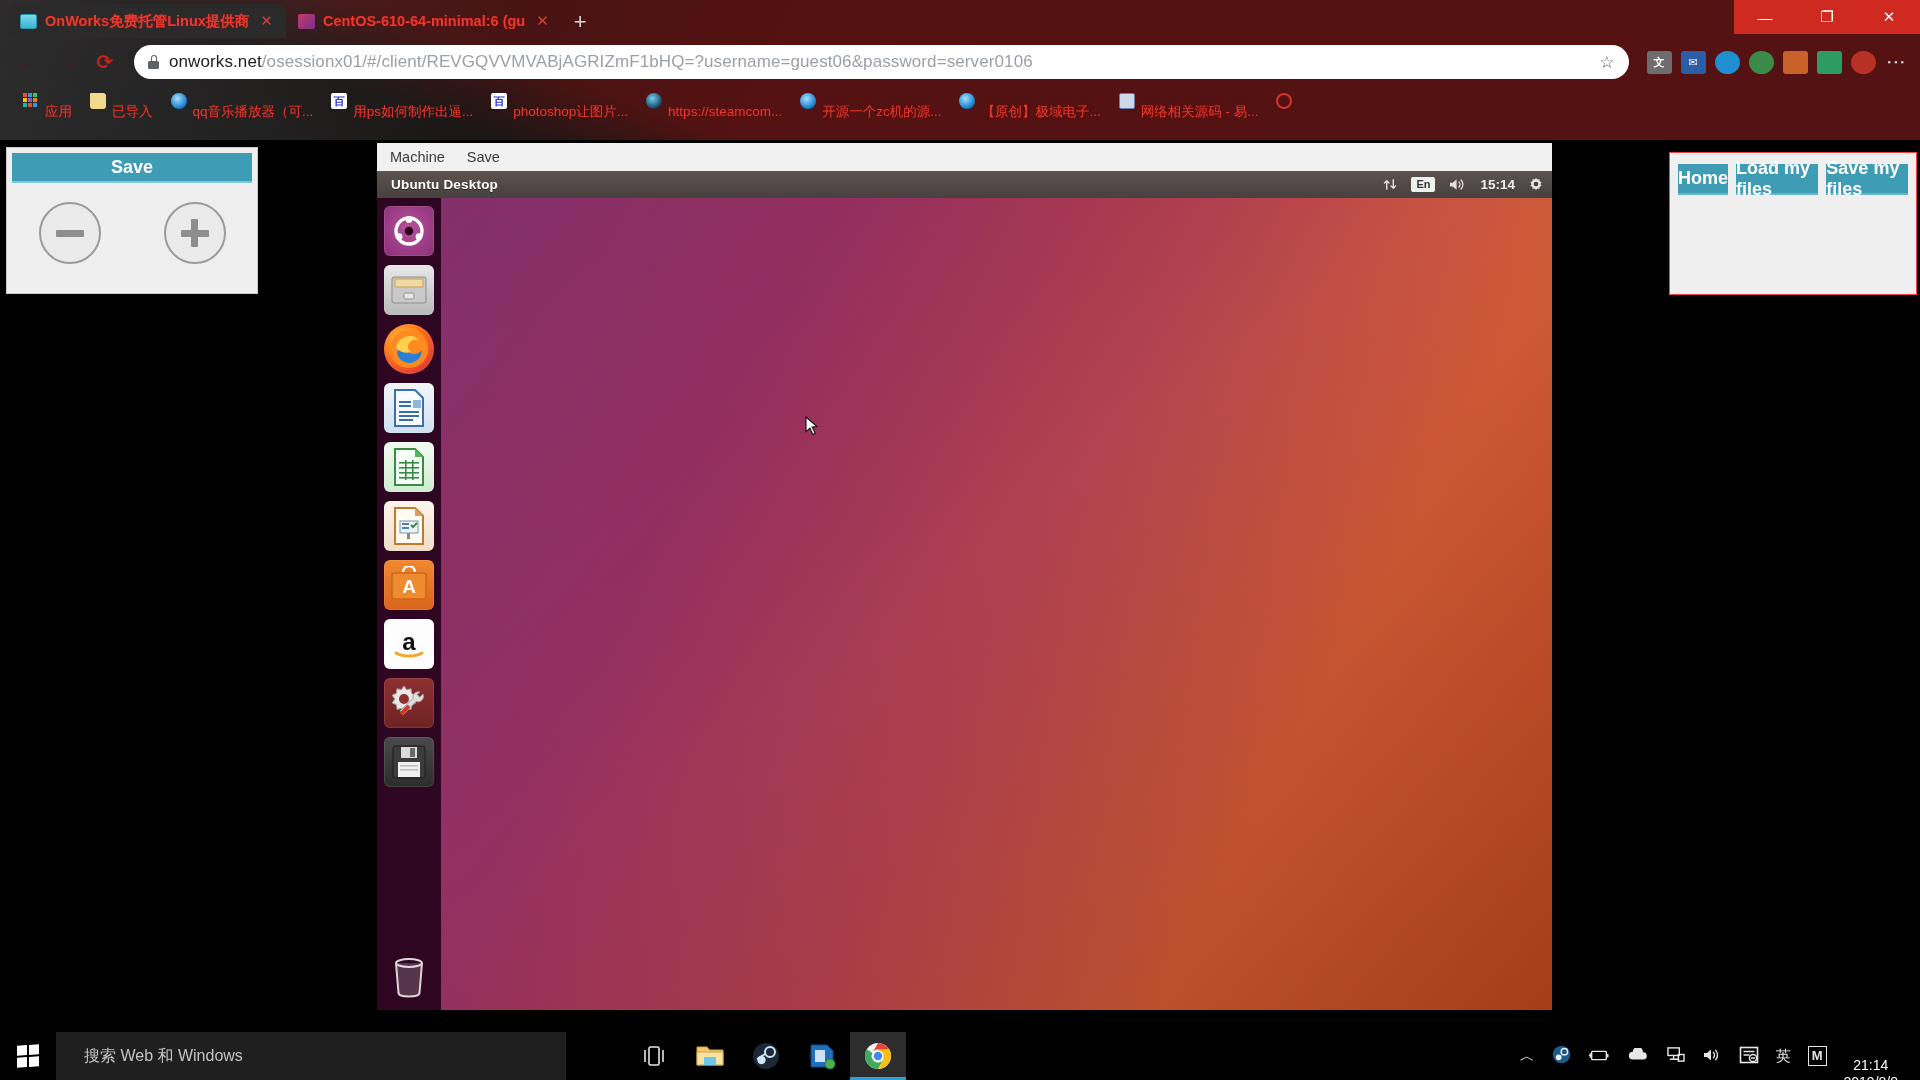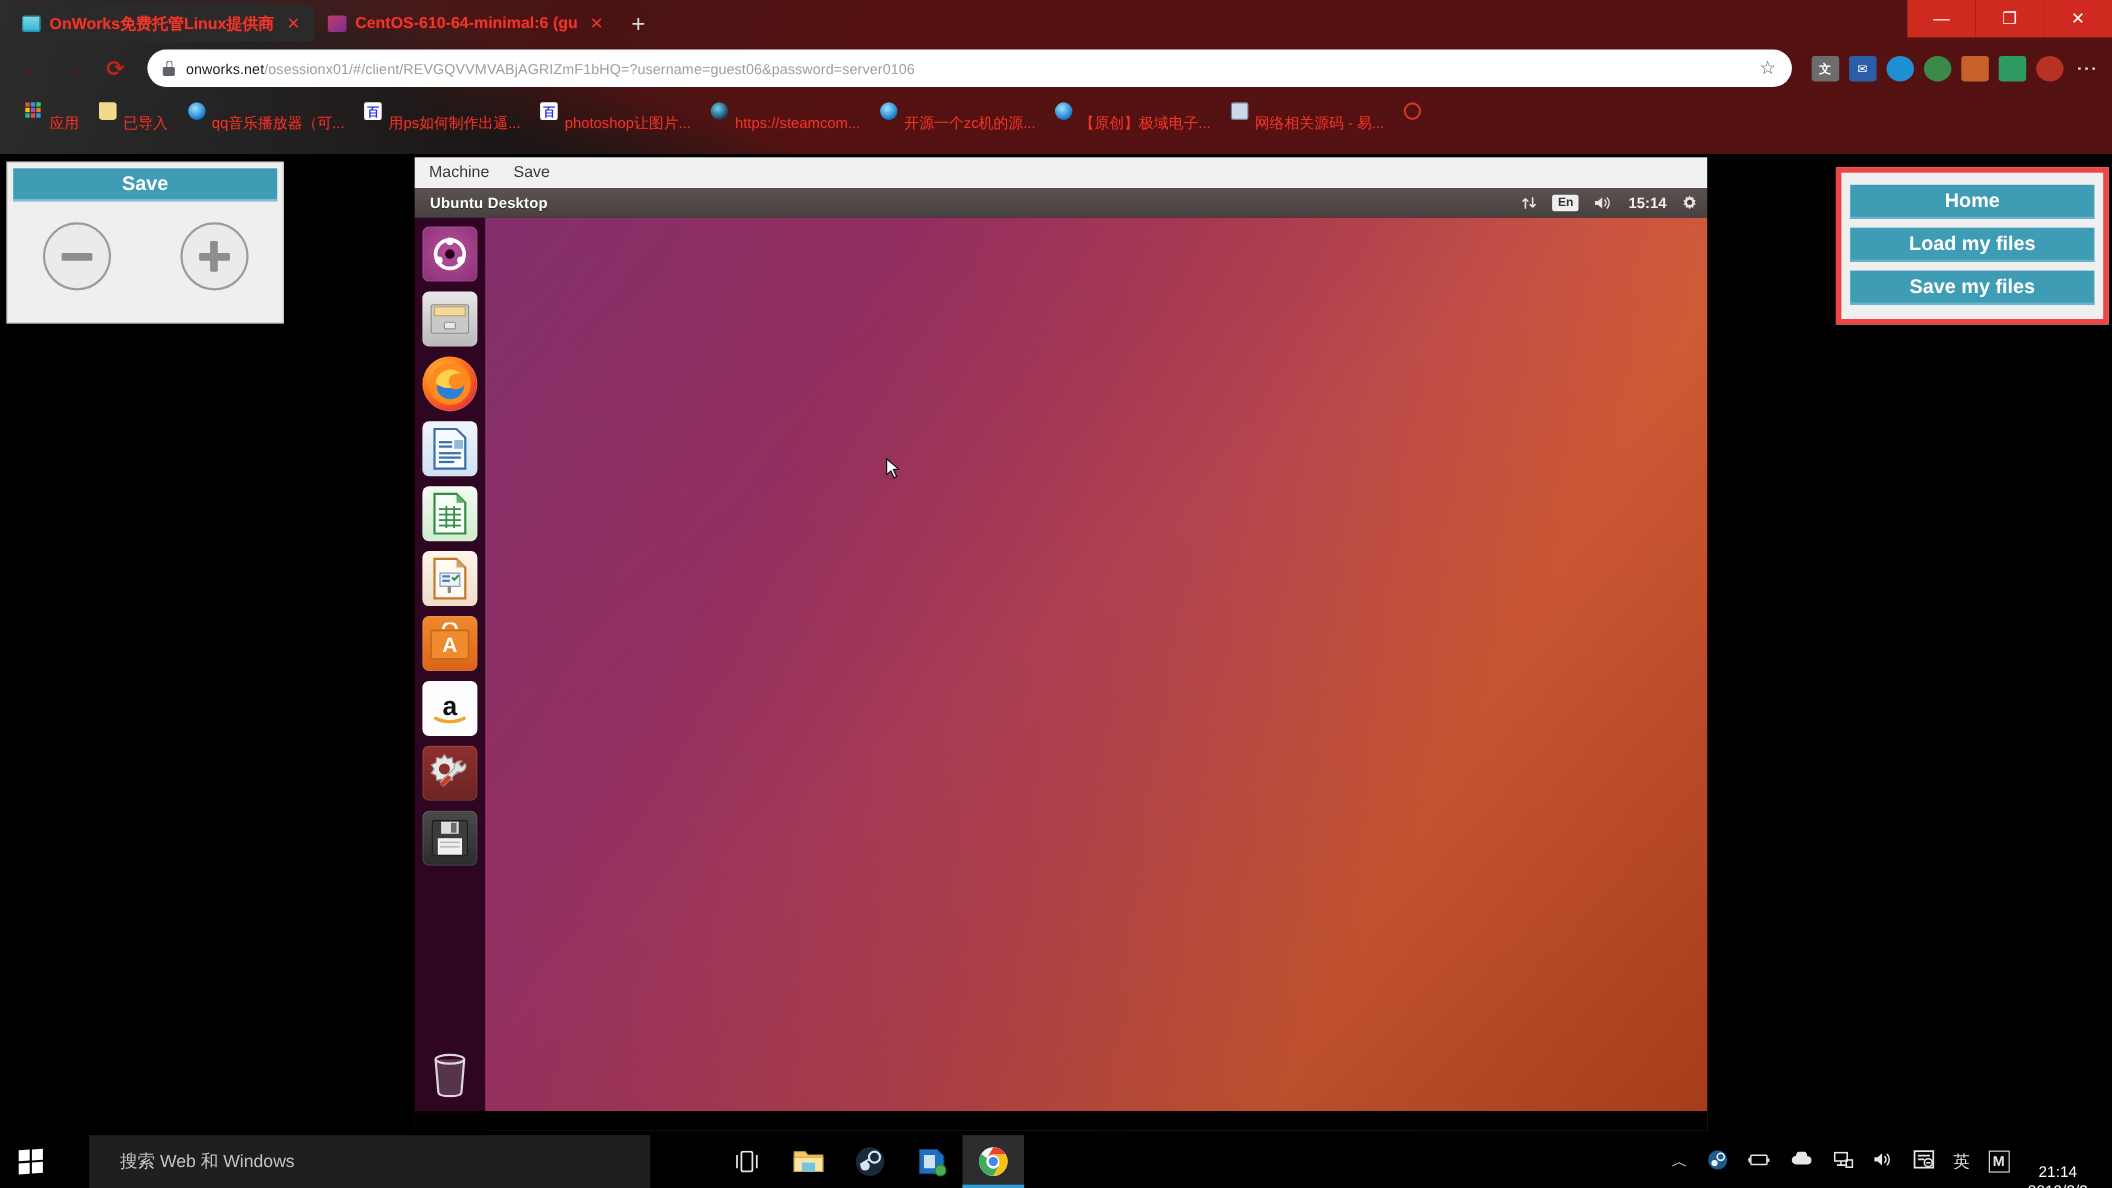--- a/index.html
+++ b/index.html
@@ -73,21 +73,21 @@
   }
   .navbtn.dim { color: #5a1410; }
   .omnibox {
     flex: 1 1 auto; height: 34px; background: #fff; border-radius: 18px;
     display: flex; align-items: center; padding: 0 14px; gap: 10px;
     margin: 0 8px; overflow: hidden;
   }
   .lock-icon { width: 11px; height: 14px; position: relative; flex: 0 0 auto; }
   .lock-icon .body { position: absolute; bottom: 0; left: 0; width: 11px; height: 8px; background: #5f6368; border-radius: 1.5px; }
   .lock-icon .shackle { position: absolute; top: 0; left: 2.5px; width: 6px; height: 7px; border: 1.7px solid #5f6368; border-bottom: none; border-radius: 4px 4px 0 0; }
-  .url { font-size: 13px; color: #9aa0a6; white-space: nowrap; overflow: hidden; letter-spacing: .1px; }
+  .url { font-size: 17px; color: #9aa0a6; white-space: nowrap; overflow: hidden; letter-spacing: .1px; }
   .url .host { color: #202124; }
   .star { color: #5f6368; font-size: 17px; margin-left: auto; flex: 0 0 auto; }
   .ext-icons { display: flex; align-items: center; gap: 9px; padding-left: 6px; }
   .ext {
     width: 25px; height: 23px; border-radius: 3px; flex: 0 0 auto;
     display: flex; align-items: center; justify-content: center;
     font-size: 11px; color: #fff; font-weight: 700; overflow: hidden;
   }
   .menu-dots { color: #d8d8d8; font-size: 19px; line-height: .6; padding: 0 6px; writing-mode: vertical-rl; }
 
@@ -125,22 +125,22 @@
     background: #ebebeb; border: 2px solid #9b9b9b;
     display: flex; align-items: center; justify-content: center;
     position: relative;
   }
   .zbtn .bar-h { position: absolute; width: 28px; height: 7px; background: #8e8e8e; border-radius: 1px; }
   .zbtn .bar-v { position: absolute; width: 7px; height: 28px; background: #8e8e8e; border-radius: 1px; }
 
   
   .sidepanel {
     position: absolute; right: 3px; top: 152px; width: 248px; height: 143px;
-    background: #efefef; border: 5px solid #ef4444;
-    padding: 11px 8px; display: flex; flex-direction: column; gap: 8px;
+    background: #efefef; border: 1px solid #ef4444;
+    padding: 11px 8px; display: flex; flex-direction: row; gap: 8px;
   }
   .sidebtn {
     height: 31px; background: #3f9cb5; color: #fff;
     font-size: 18px; font-weight: 700;
     display: flex; align-items: center; justify-content: center;
     border-bottom: 2px solid #66b4c9;
   }
 
   
   .vm { position: absolute; left: 377px; top: 143px; width: 1175px; height: 885px; }
@@ -212,21 +212,21 @@
   .taskbar {
     position: absolute; left: 0; bottom: 0; width: 1920px; height: 48px;
     background: #000; display: flex; align-items: center;
   }
   .startbtn { width: 56px; height: 48px; display: flex; align-items: center; justify-content: center; }
   .win-logo { display: grid; grid-template-columns: 10px 10px; grid-template-rows: 10px 10px; gap: 2px; transform: skewY(-4deg); }
   .win-logo i { background: #fff; display: block; }
   .searchbox {
     width: 510px; height: 48px; background: #1f1f1f;
     display: flex; align-items: center; padding-left: 28px;
-    color: #c4c4c4; font-size: 16px; margin-left: 25px;
+    color: #c4c4c4; font-size: 16px;
   }
   .tb-apps { display: flex; align-items: center; gap: 0; margin-left: 60px; }
   .tbapp {
     width: 56px; height: 48px; display: flex; align-items: center; justify-content: center;
     position: relative;
   }
   .tbapp.active { background: #2d2d2d; }
   .tbapp.active::after { content: ""; position: absolute; left: 0; right: 0; bottom: 0; height: 3px; background: #2f9fd8; }
   .tray { margin-left: auto; display: flex; align-items: center; gap: 17px; padding-right: 14px; color: #e6e6e6; font-size: 15px; }
   .clock { text-align: center; font-size: 14px; line-height: 1.25; color: #fff; padding-right: 8px; margin-top: 36px; }

